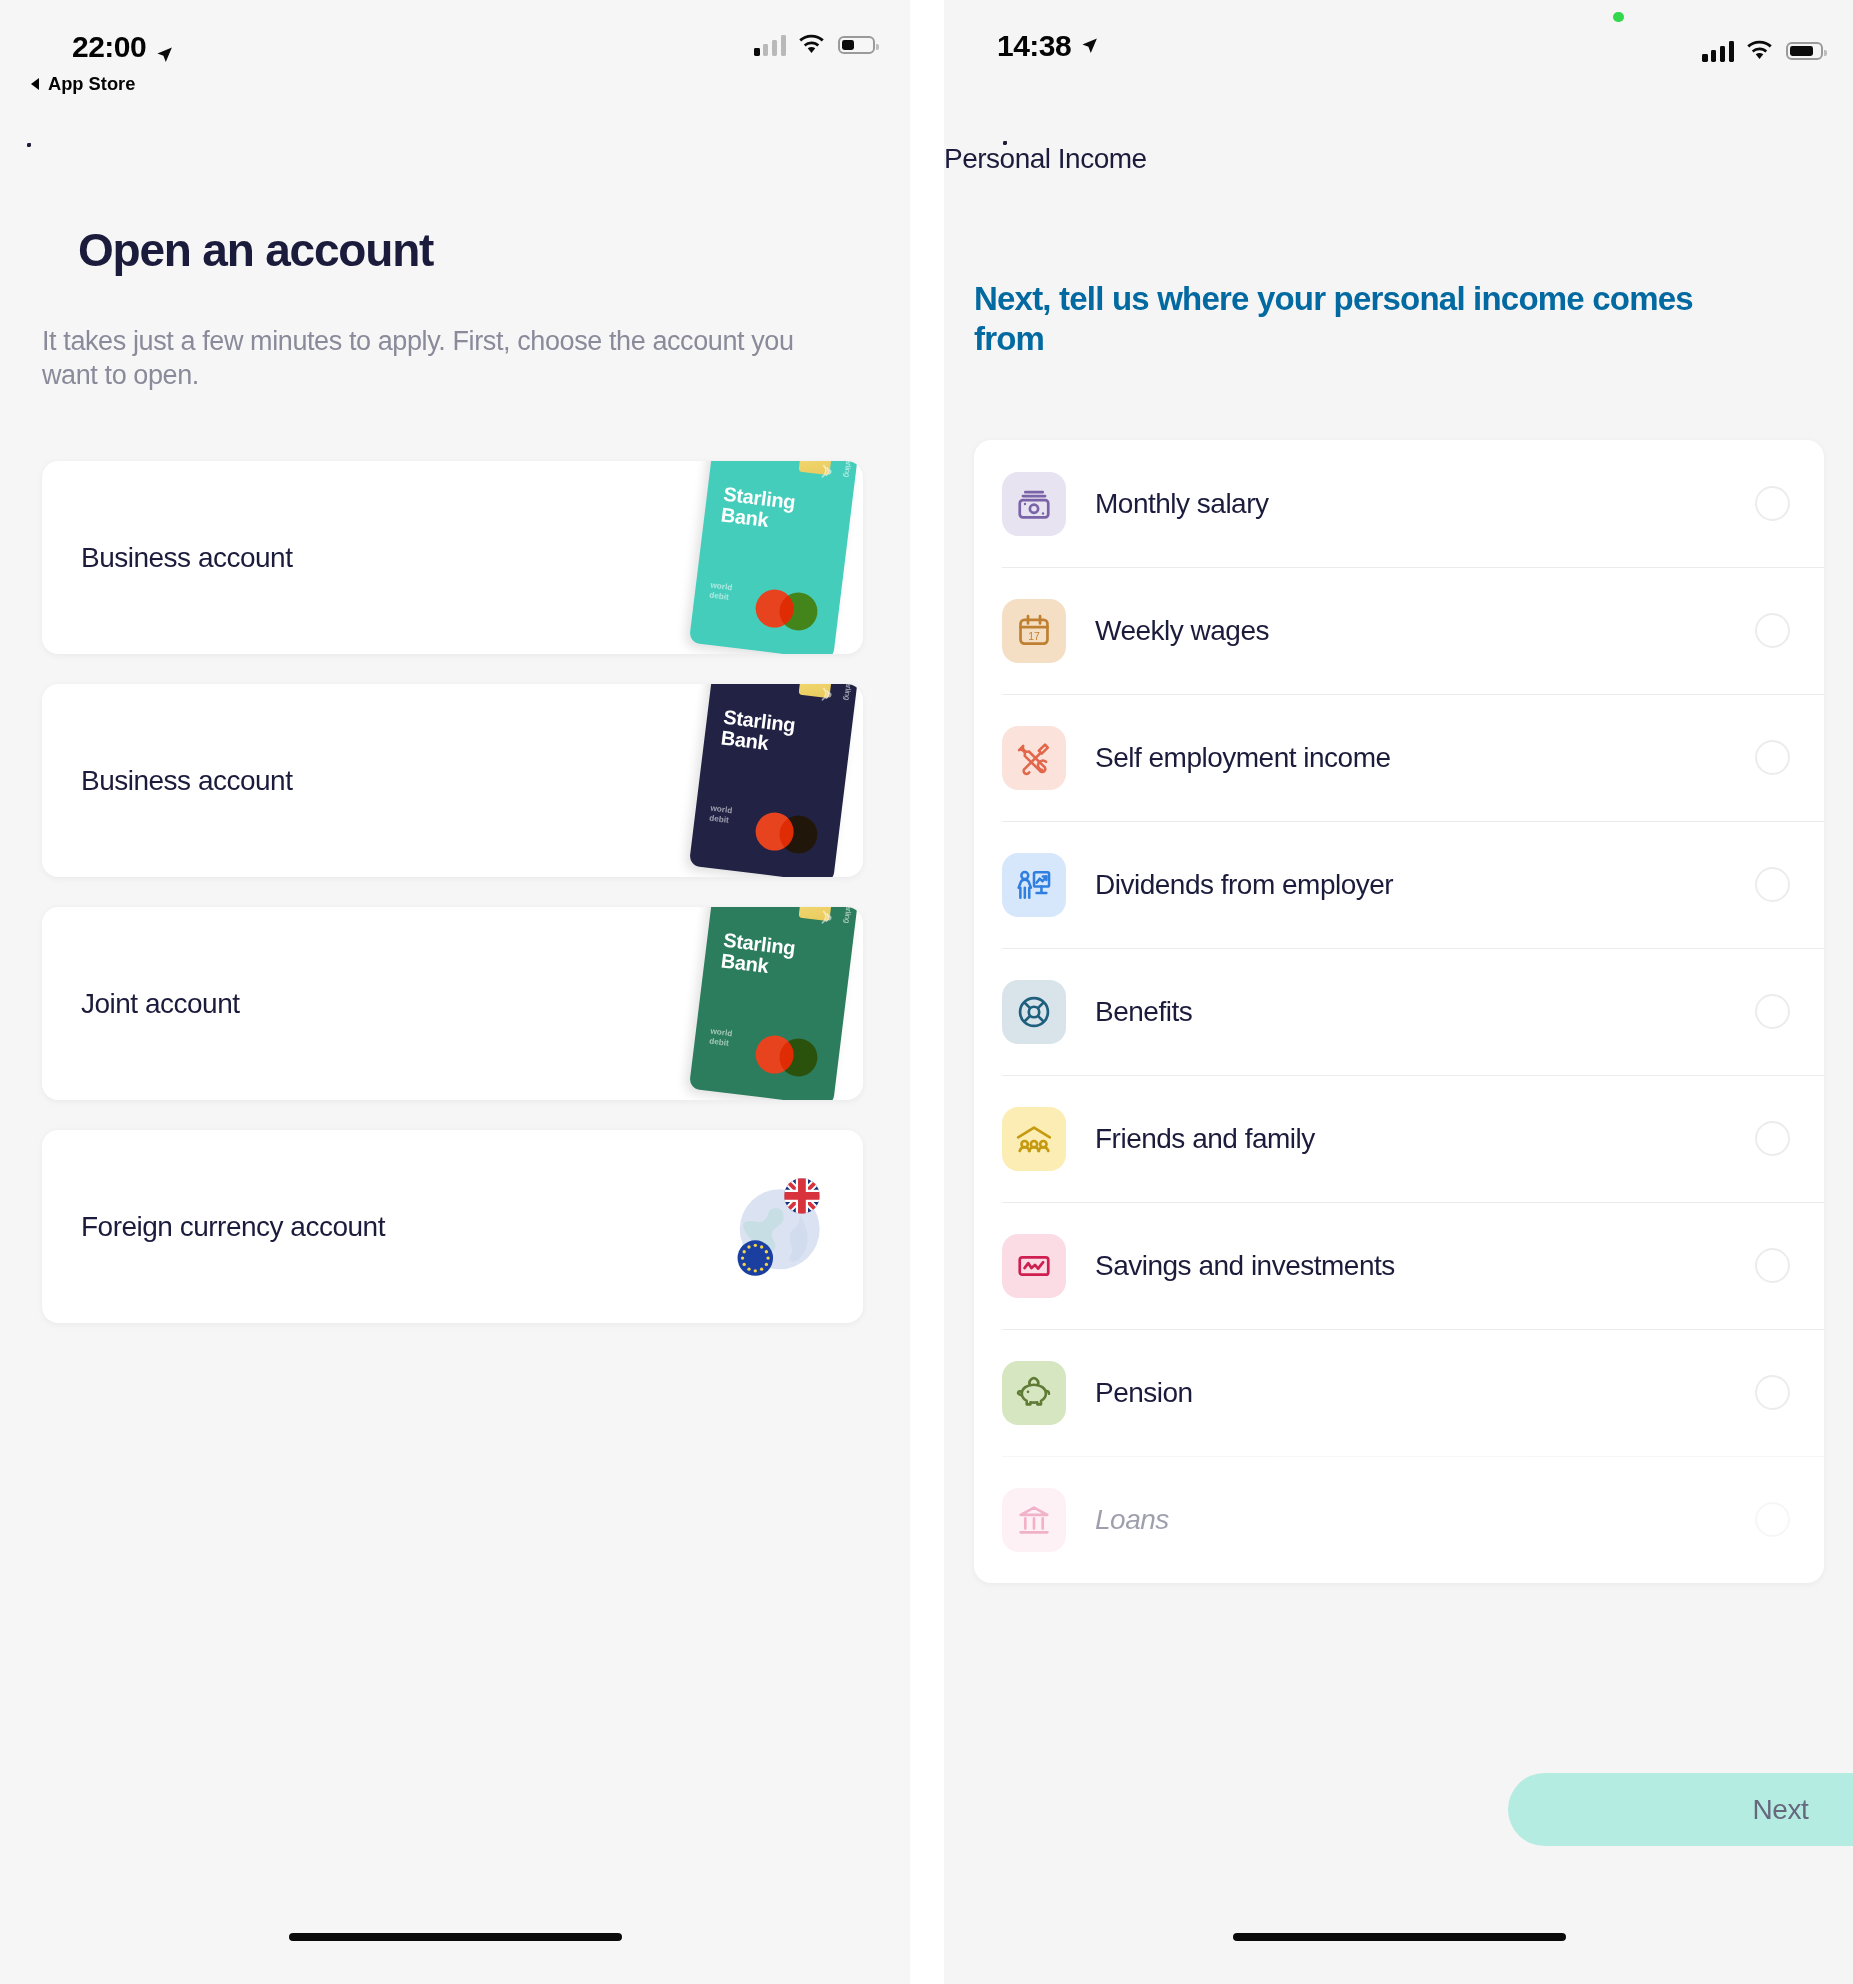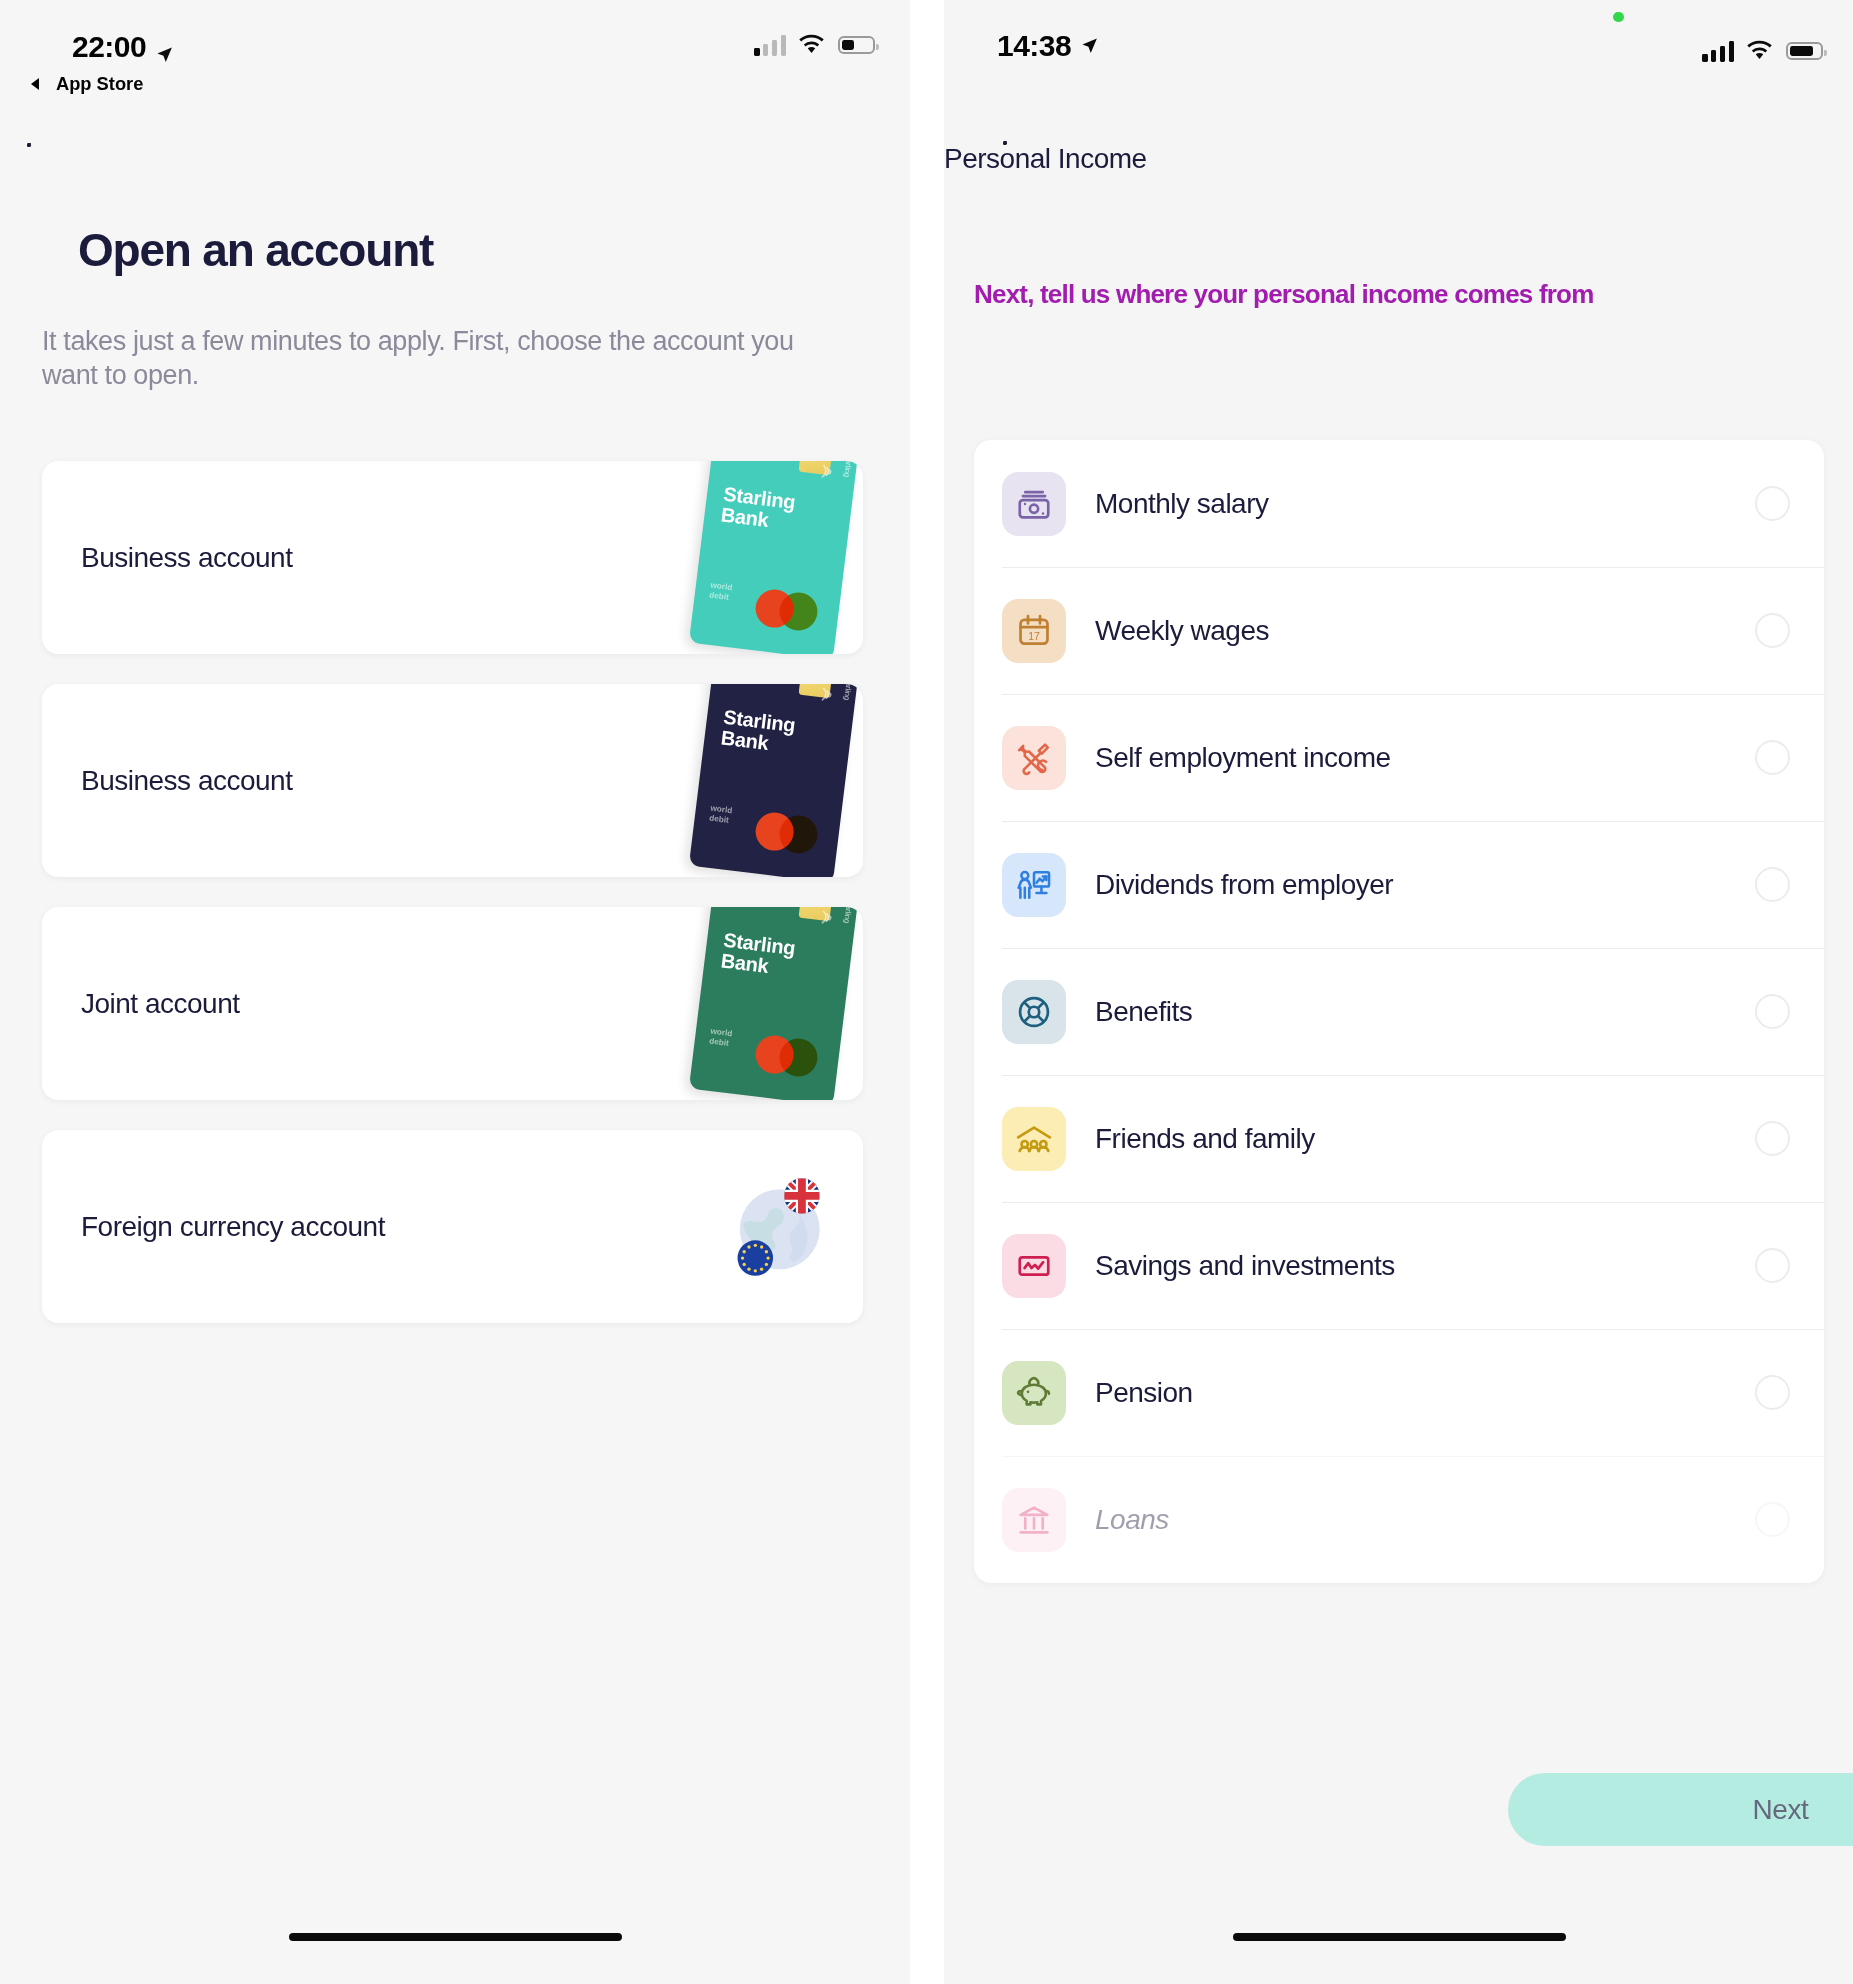--- a/index.html
+++ b/index.html
@@ -30,21 +30,21 @@
   .sb-time {
     position:absolute; left: 72px; top: 30px;
     font-size: 30px; font-weight: 700; color:#050505;
     letter-spacing: -0.5px;
   }
   .sb-time-row { display:flex; align-items:center; gap: 8.7px; }
   .loc-arrow { display:inline-block; width: 19.3px; height: 19.3px; }
   .sb-backapp {
     position:absolute; left: 31px; top: 73px;
     font-size: 18.3px; font-weight: 600; color:#050505;
-    display:flex; align-items:center; gap:17px;
+    display:flex; align-items:center; gap:9px;
   }
   .sb-backapp .tri {
     width:0;height:0;border-top:6.8px solid transparent;border-bottom:6.8px solid transparent;
     border-right:8.7px solid #050505;
   }
   .sb-right {
     position:absolute; right: 35px; top: 34px;
     display:flex; align-items:center; gap: 12.6px;
   }
   .phone.right .sb-right { top: 40px; right: 31px; }
@@ -123,21 +123,21 @@
   .mc .r{left:0;background:#e8431f;}
   .mc .y{right:0;background:#f5a623;mix-blend-mode:multiply;}
 
   .globe-art { position:absolute; right: 30px; top: 50%; transform:translateY(-50%); width:111px;height:111px; }
   .right-title {
     position:absolute; left:0; right:0; top: 143px; text-align:left;
     font-size: 28px; font-weight:400; color:#1b1b3c; letter-spacing:-0.5px;
   }
   .right-head {
     position:absolute; left: 30px; top: 279px; width: 772px;
-    font-size: 26px; font-weight:700; line-height:1.22; color:#a21caf; letter-spacing:-0.8px;
+    font-size: 33px; font-weight:700; line-height:1.22; color:#0369a1; letter-spacing:-0.8px;
   }
 
   .inc-card {
     position:absolute; left: 30px; top: 440px; width: 850px;
     background:#ffffff; border-radius: 17.4px;
     box-shadow: 0 1.4px 7.7px rgba(20,20,50,0.045);
     overflow:hidden;
   }
   .inc-row {
     position:relative; display:flex; align-items:center;

